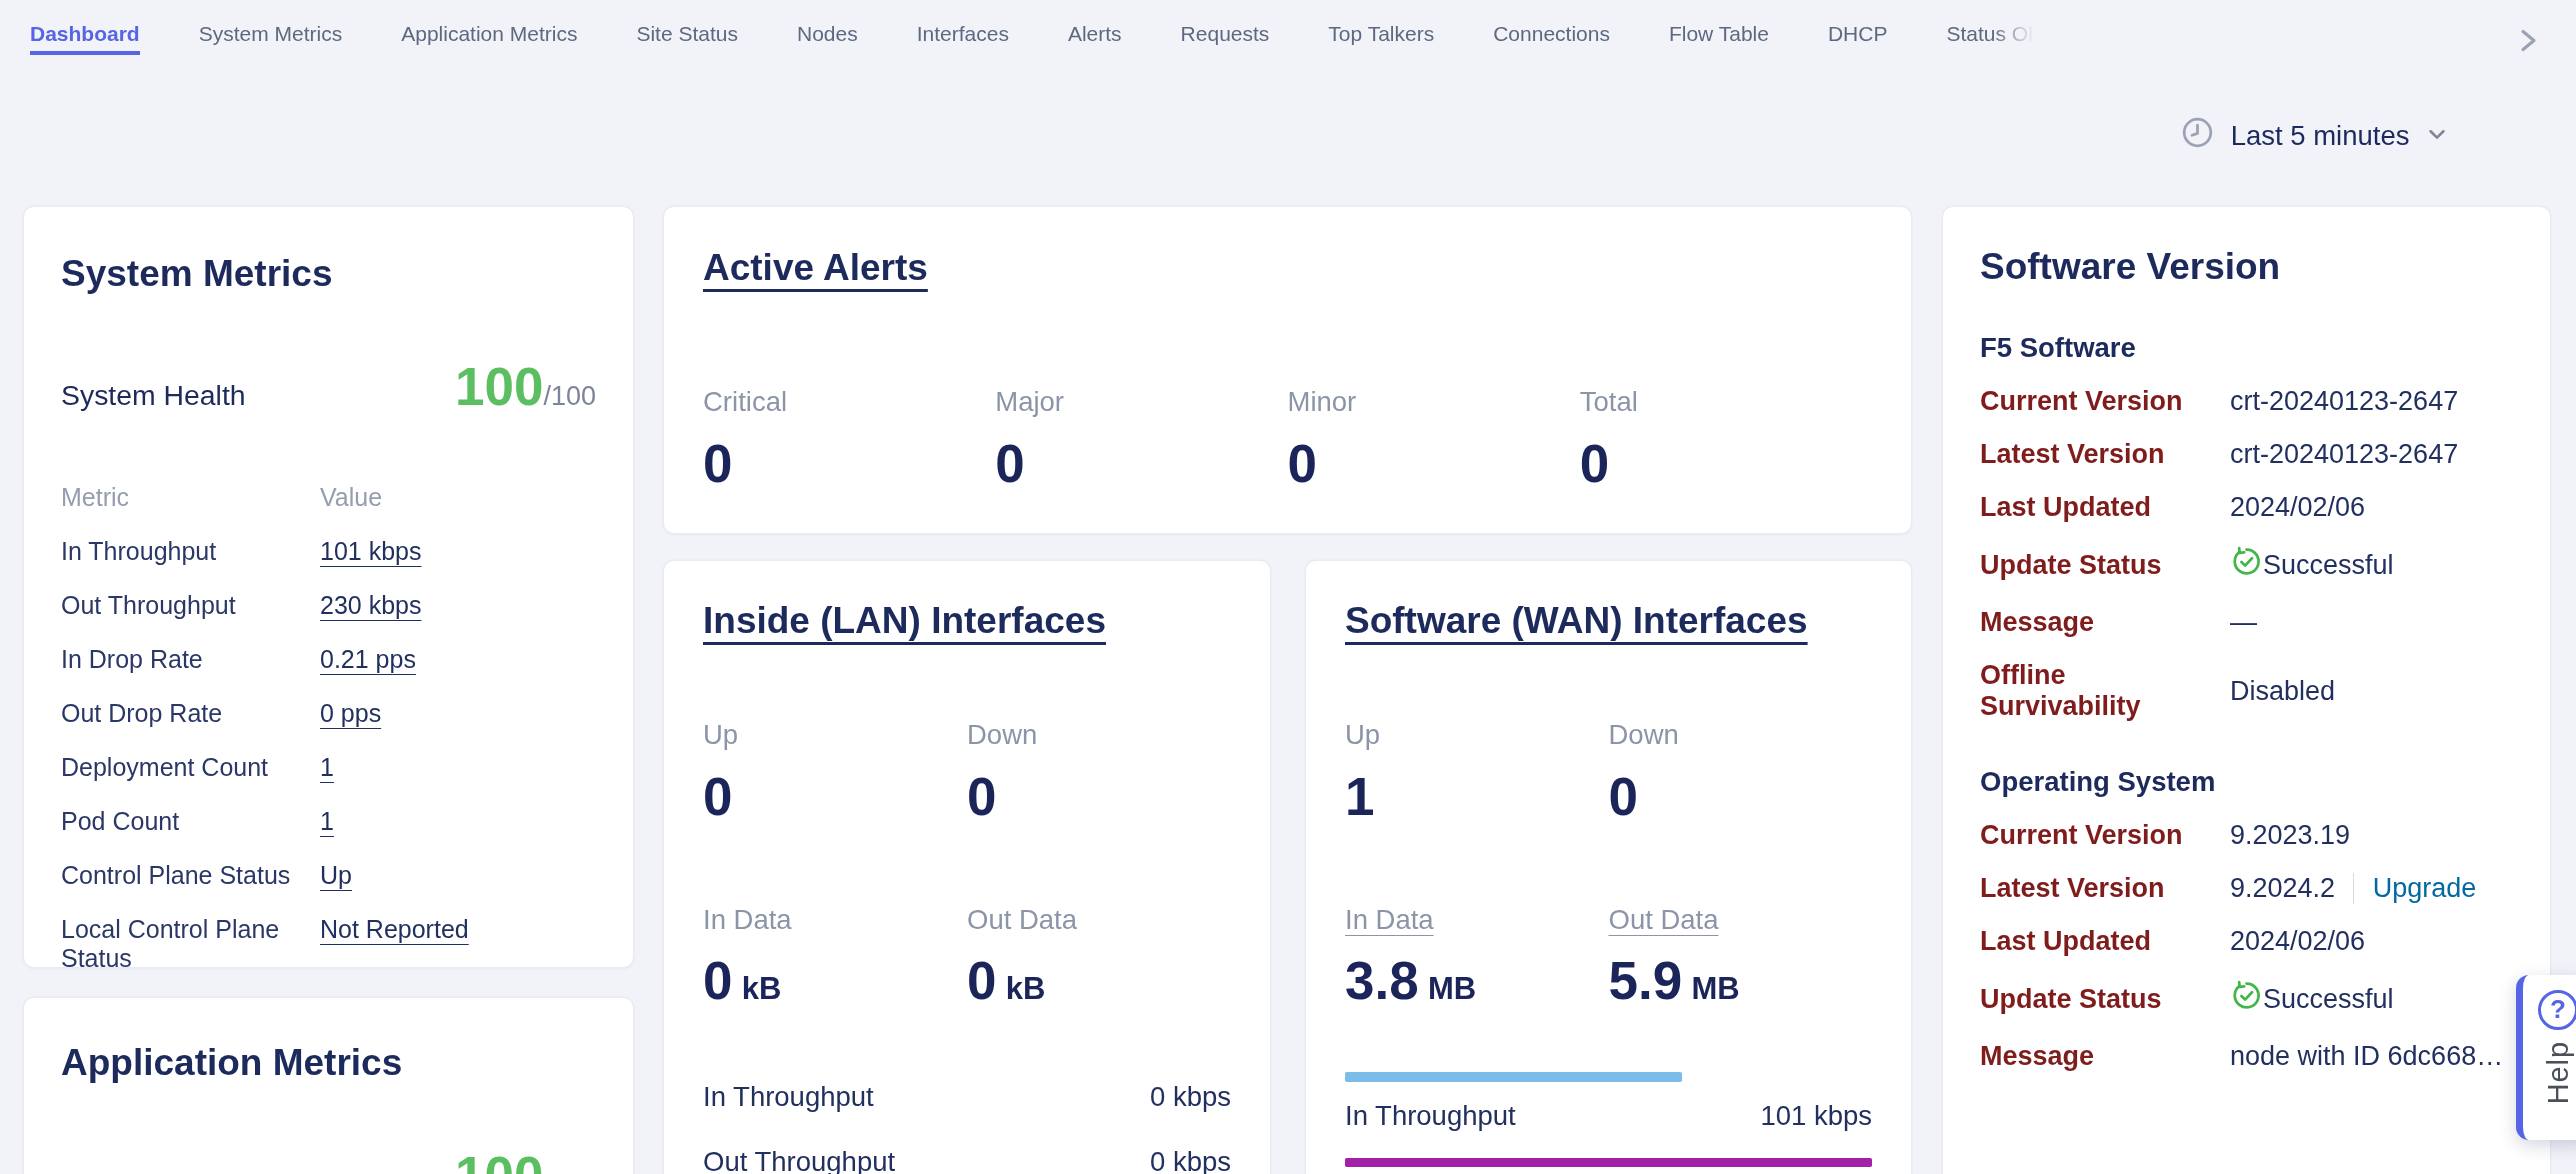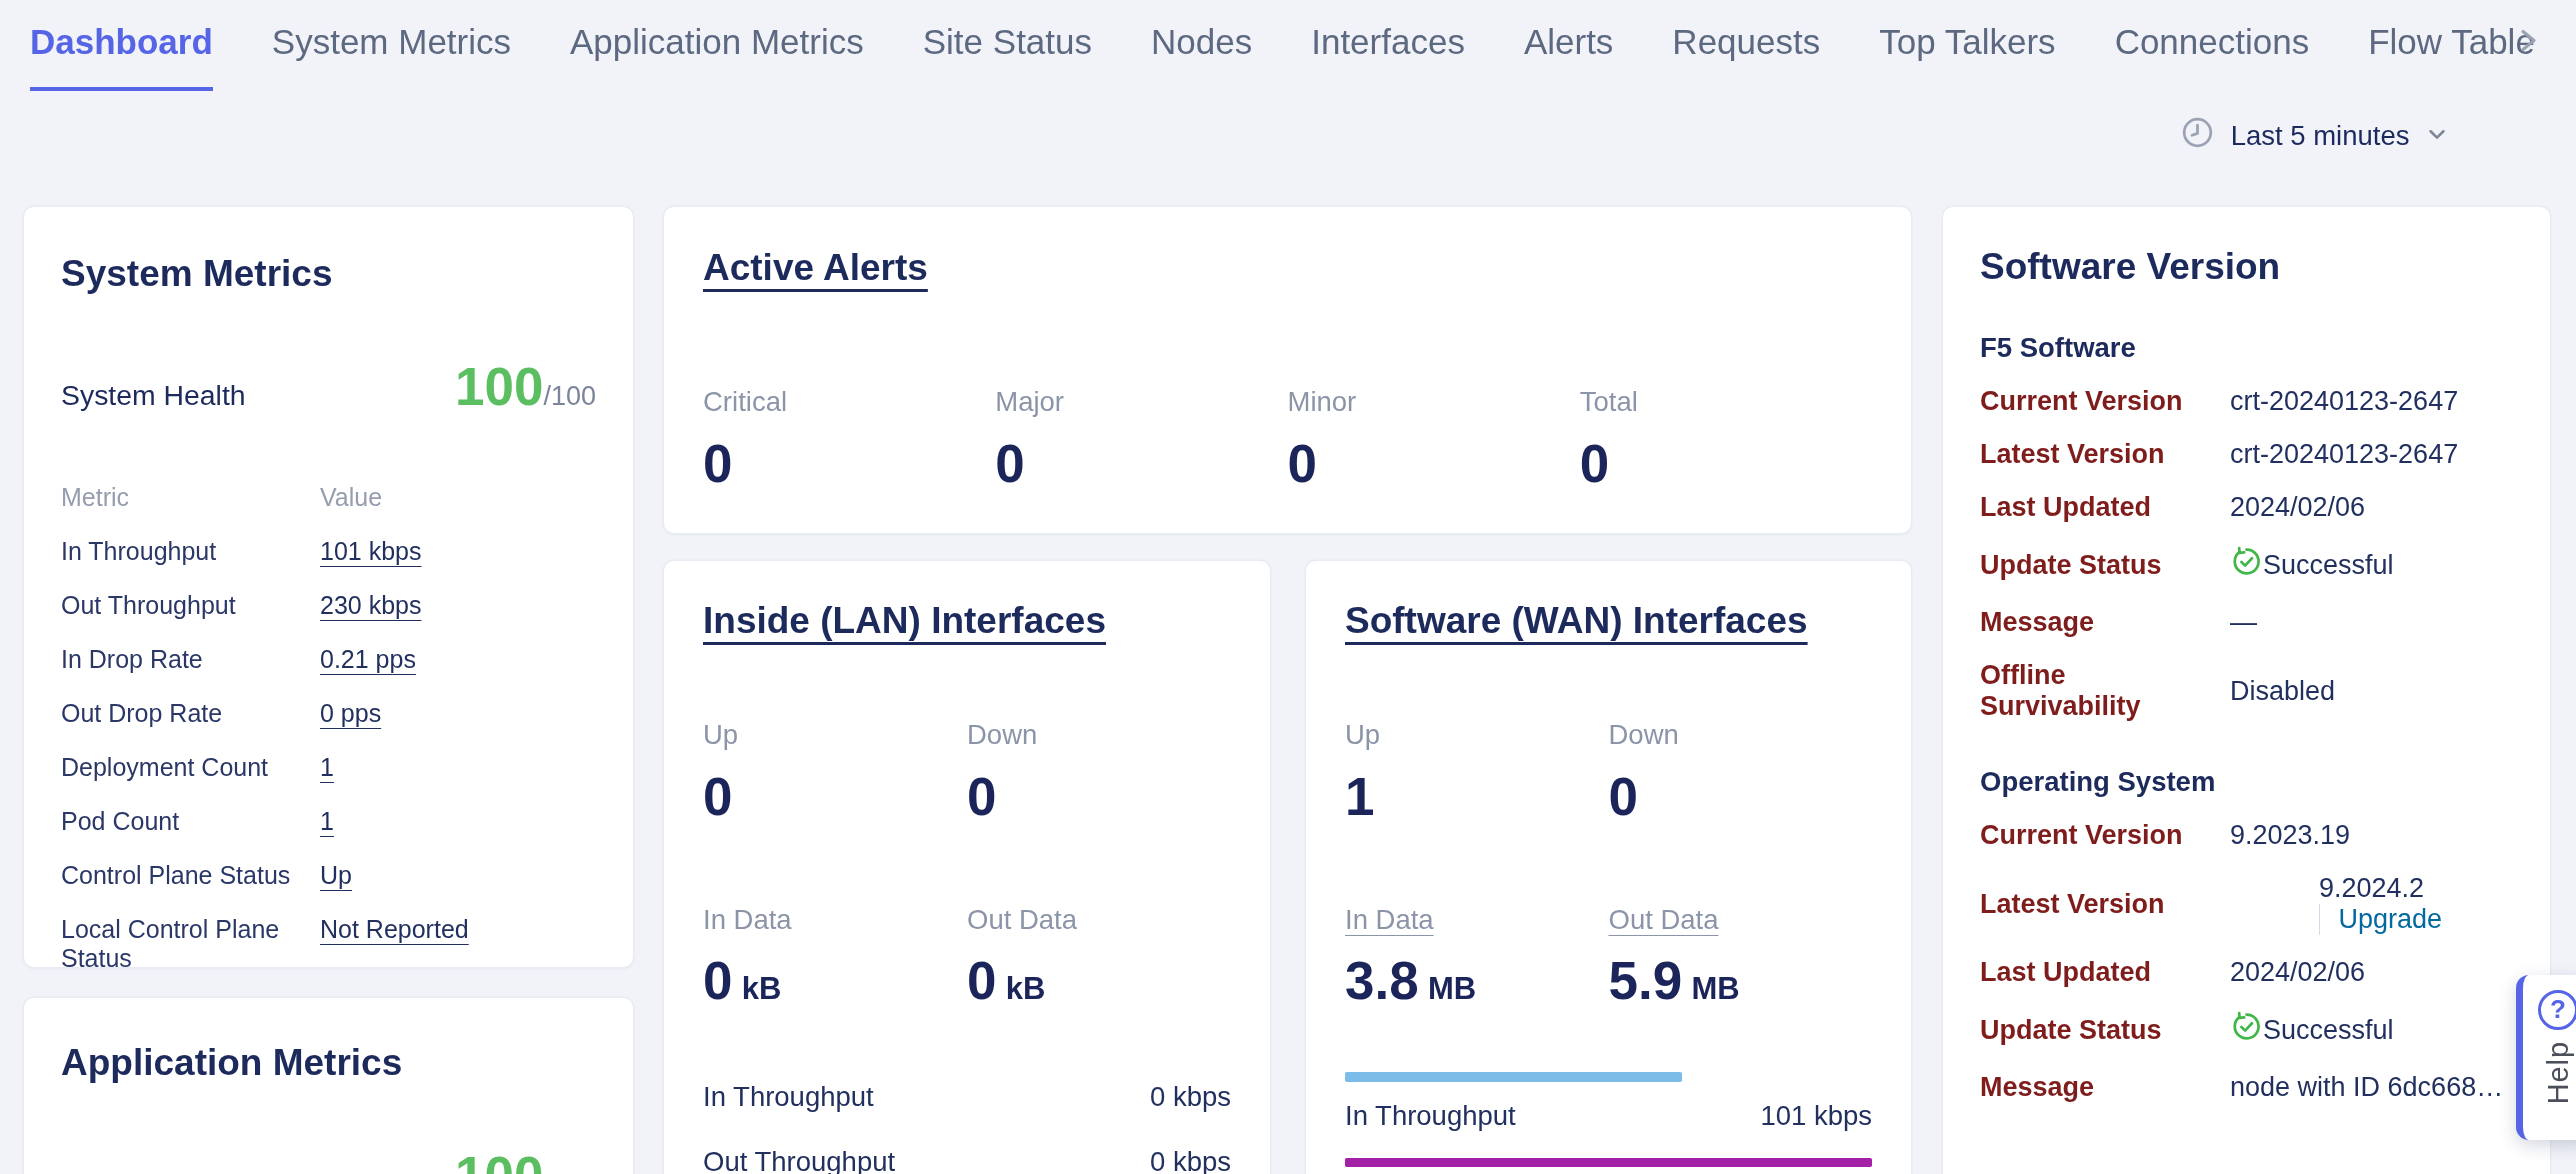--- a/index.html
+++ b/index.html
@@ -6,21 +6,21 @@
   html,body { background:#f1f3f8; }
   .page {
     position:relative; width:2576px; height:1174px;
     background:#f1f3f8; overflow:hidden;
     font-family:"Liberation Sans","DejaVu Sans",sans-serif;
     color:#22305f;
   }
 
   
   .topnav { position:absolute; left:30px; top:0; display:flex; gap:59px; padding-top:22px; white-space:nowrap; }
-  .nav-item { font-size:35px; color:#5d6980; text-decoration:none; padding-bottom:25px; cursor:pointer; }
+  .nav-item { font-size:21px; color:#5d6980; text-decoration:none; padding-bottom:5px; cursor:pointer; }
   .nav-item.active { color:#5565e6; font-weight:700; border-bottom:4.6px solid #5565e6; }
   .nav-item.faded { -webkit-mask-image:linear-gradient(to right,#000 50%,transparent 94%); mask-image:linear-gradient(to right,#000 50%,transparent 94%); }
   .nav-more { position:absolute; left:2514px; top:22px; cursor:pointer; }
 
   
   .controls { position:absolute; top:116px; right:47px; display:flex; align-items:flex-start; font-size:27.5px; color:#1c2a5e; }
   .time-picker { display:flex; align-items:center; gap:16.5px; margin-right:81px; cursor:pointer; }
   .refresh { display:flex; align-items:center; gap:16.5px; cursor:pointer; }
 
   
@@ -58,21 +58,21 @@
   .tp-row + .tp-row { margin-top:33px; }
   .bar { height:9.2px; border-radius:1.8px; margin-top:61px; margin-bottom:18.3px; }
   .bar.second { margin-top:26px; }
 
   #card-soft { left:1942px; top:206px; width:609px; height:1009px; padding:39px 37px 0 37px; }
   .soft-section-head { font-size:27.5px; font-weight:600; color:#1d2a5c; margin-top:44px; }
   .srow { display:grid; grid-template-columns:250px 1fr; align-items:center; margin-top:22px; font-size:27px; min-height:31px; }
   .slabel { color:#7f1d1d;font-weight:bold; }
   .svalue { color:#22305f; white-space:nowrap; overflow:hidden; text-overflow:ellipsis; }
   .status-val { display:flex; align-items:center; }
-  .latest-wrap { display:flex; align-items:center;flex-direction:column; }
+  .latest-wrap { display:flex; align-items:center; }
   .upgrade-link { color:#0369a1; cursor:pointer; border-left:1.8px solid #d6dae6; padding-left:18.3px; margin-left:18.3px; }
 
   
   .help-tab { position:absolute; left:2516px; top:975px; width:77px; height:165px; background:#fff;
     border-radius:13px; border-left:7.3px solid #5565e6; box-shadow:0 5.5px 16.5px rgba(30,40,90,.18);
     display:flex; flex-direction:column; align-items:center; padding-top:14.7px; gap:11px; cursor:pointer; }
   .help-q { width:40px; height:40px; border-radius:50%; border:3.7px solid #5565e6; color:#5565e6;
     font-size:26px; font-weight:700; display:flex; align-items:center; justify-content:center; }
   .help-text { writing-mode:vertical-rl; transform:rotate(180deg); font-size:29px; color:#4a4f5a; letter-spacing:0.9px; }
 

